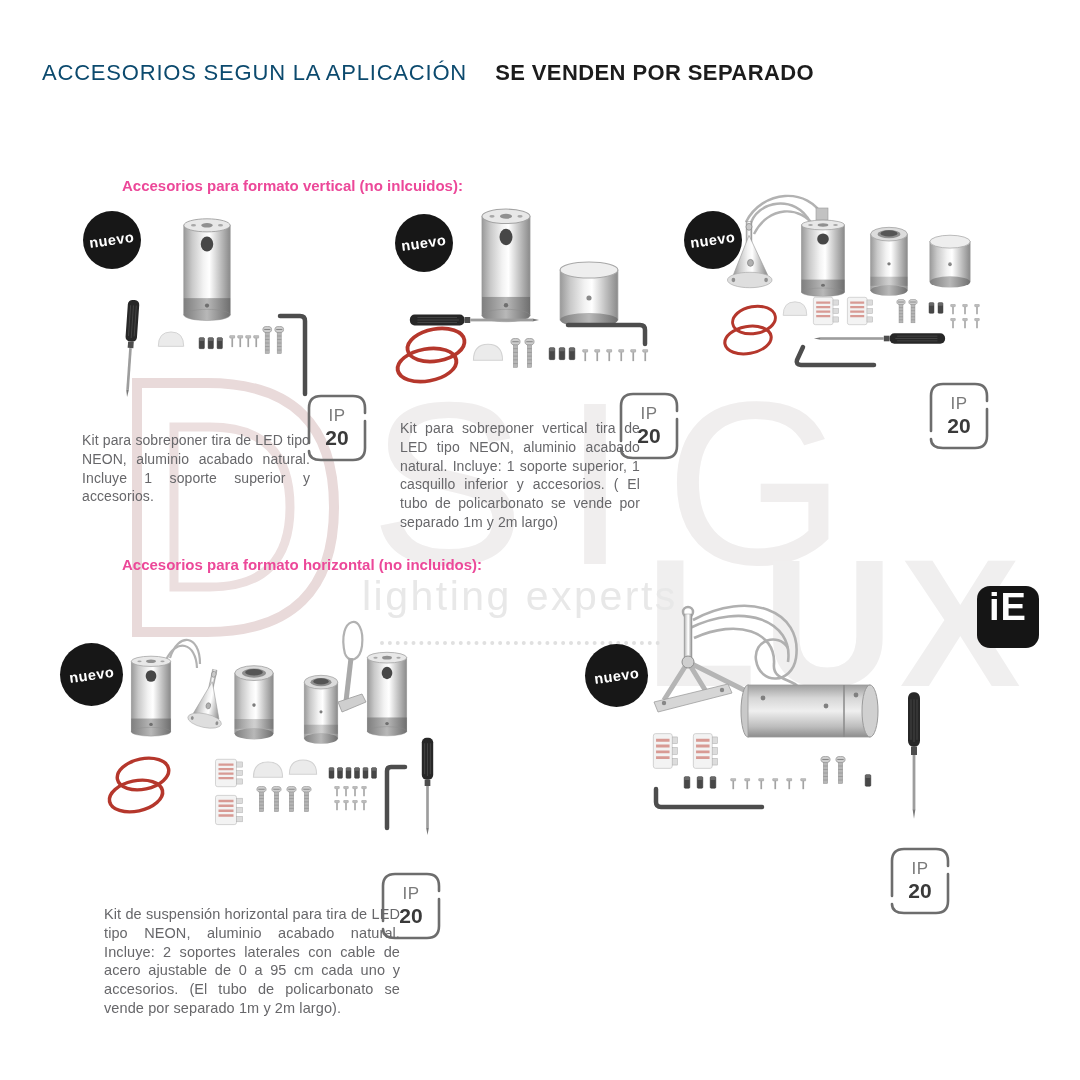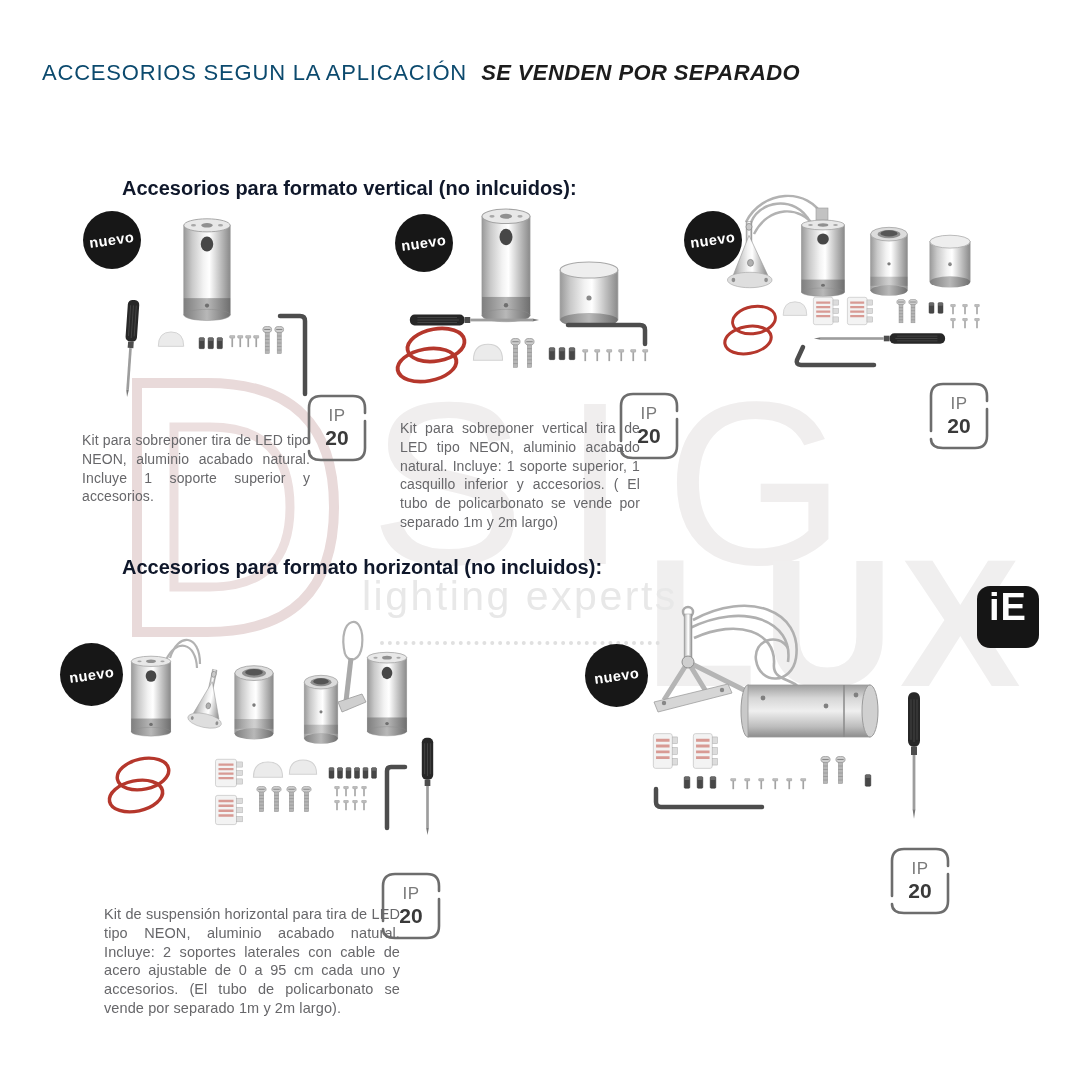--- a/index.html
+++ b/index.html
@@ -3,23 +3,23 @@
 <meta charset="utf-8">
 <style>
   html,body{margin:0;padding:0;background:#fff;}
   .page{position:relative;width:1080px;height:1080px;background:#ffffff;overflow:hidden;
         font-family:"Liberation Sans",sans-serif;}
   .abs{position:absolute;}
 
   
   .title{left:42px;top:60px;font-size:22px;white-space:nowrap;}
   .title .t-reg{color:#0c4a6e;font-weight:500;letter-spacing:0.8px;}
-  .title .t-bold{color:#1c1c1c;font-weight:800;letter-spacing:0.4px;margin-left:8px;font-style:italic;}
-
-  .sec-heading{font-size:20px;font-weight:700;color:#0f172a;white-space:nowrap;}
+  .title .t-bold{color:#1c1c1c;font-weight:800;letter-spacing:0.4px;margin-left:22px;}
+
+  .sec-heading{font-size:15px;font-weight:700;color:#ec4899;white-space:nowrap;}
 
   
   .nuevo{width:58px;height:58px;border-radius:50%;background:#171717;display:flex;
          align-items:center;justify-content:center;}
   .nuevo span{color:#fff;font-size:14.5px;font-weight:700;transform:rotate(-8deg);letter-spacing:0.5px;}
   .nuevo.big{width:63px;height:63px;}
 
   
   .ip-badge{width:62px;height:70px;display:flex;flex-direction:column;align-items:center;
             justify-content:center;}

